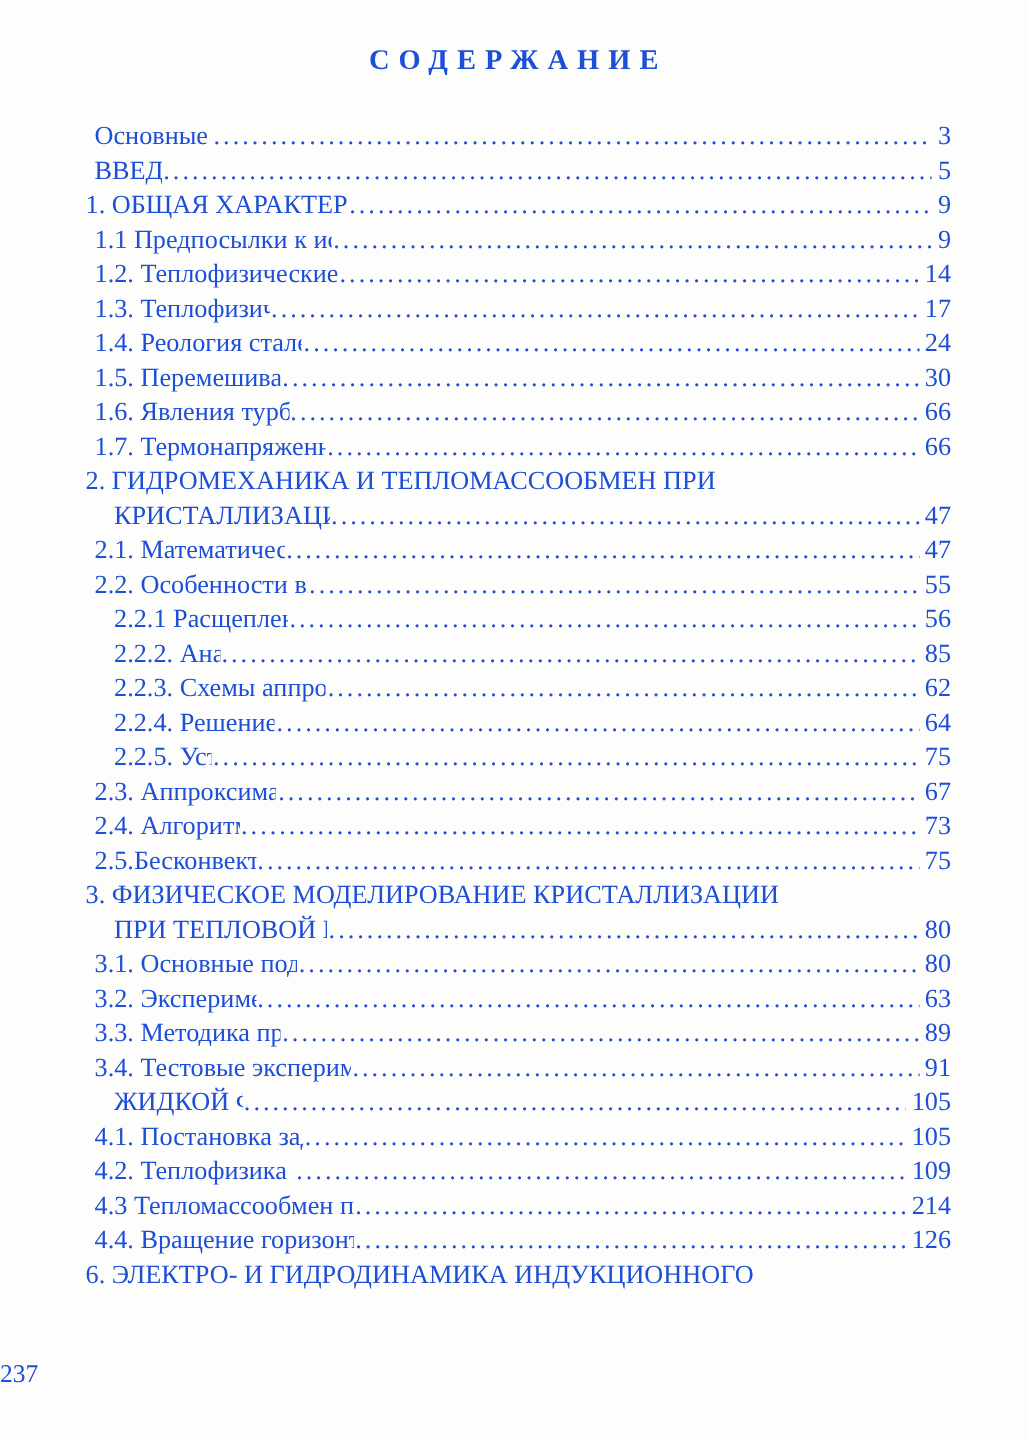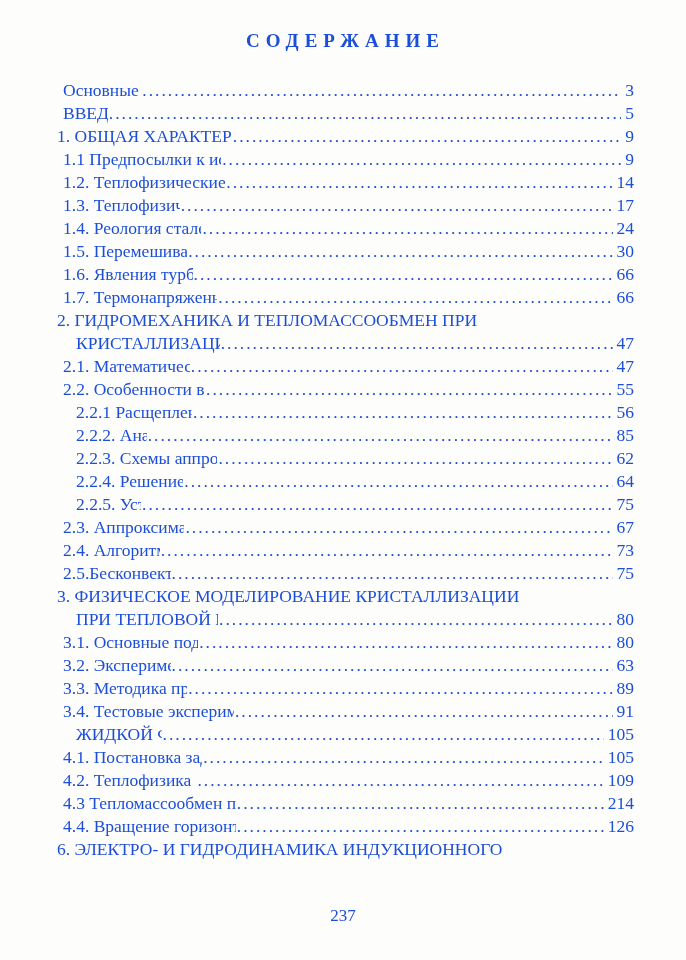--- a/index.html
+++ b/index.html
@@ -54,21 +54,21 @@
   .page-num {
     flex: 0 0 auto;
     padding-left: 3px;
     text-align: right;
   }
   .footer-page {
     position: absolute;
     left: 0;
     right: 0;
     bottom: 34px;
-    text-align: center;
+    text-align: left;
     font-size: 17px;
   }
 </style>
 </head>
 <body>
 
 <div class="page">
   <div class="toc-title">СОДЕРЖАНИЕ</div>
 
   <div class="toc-list">

